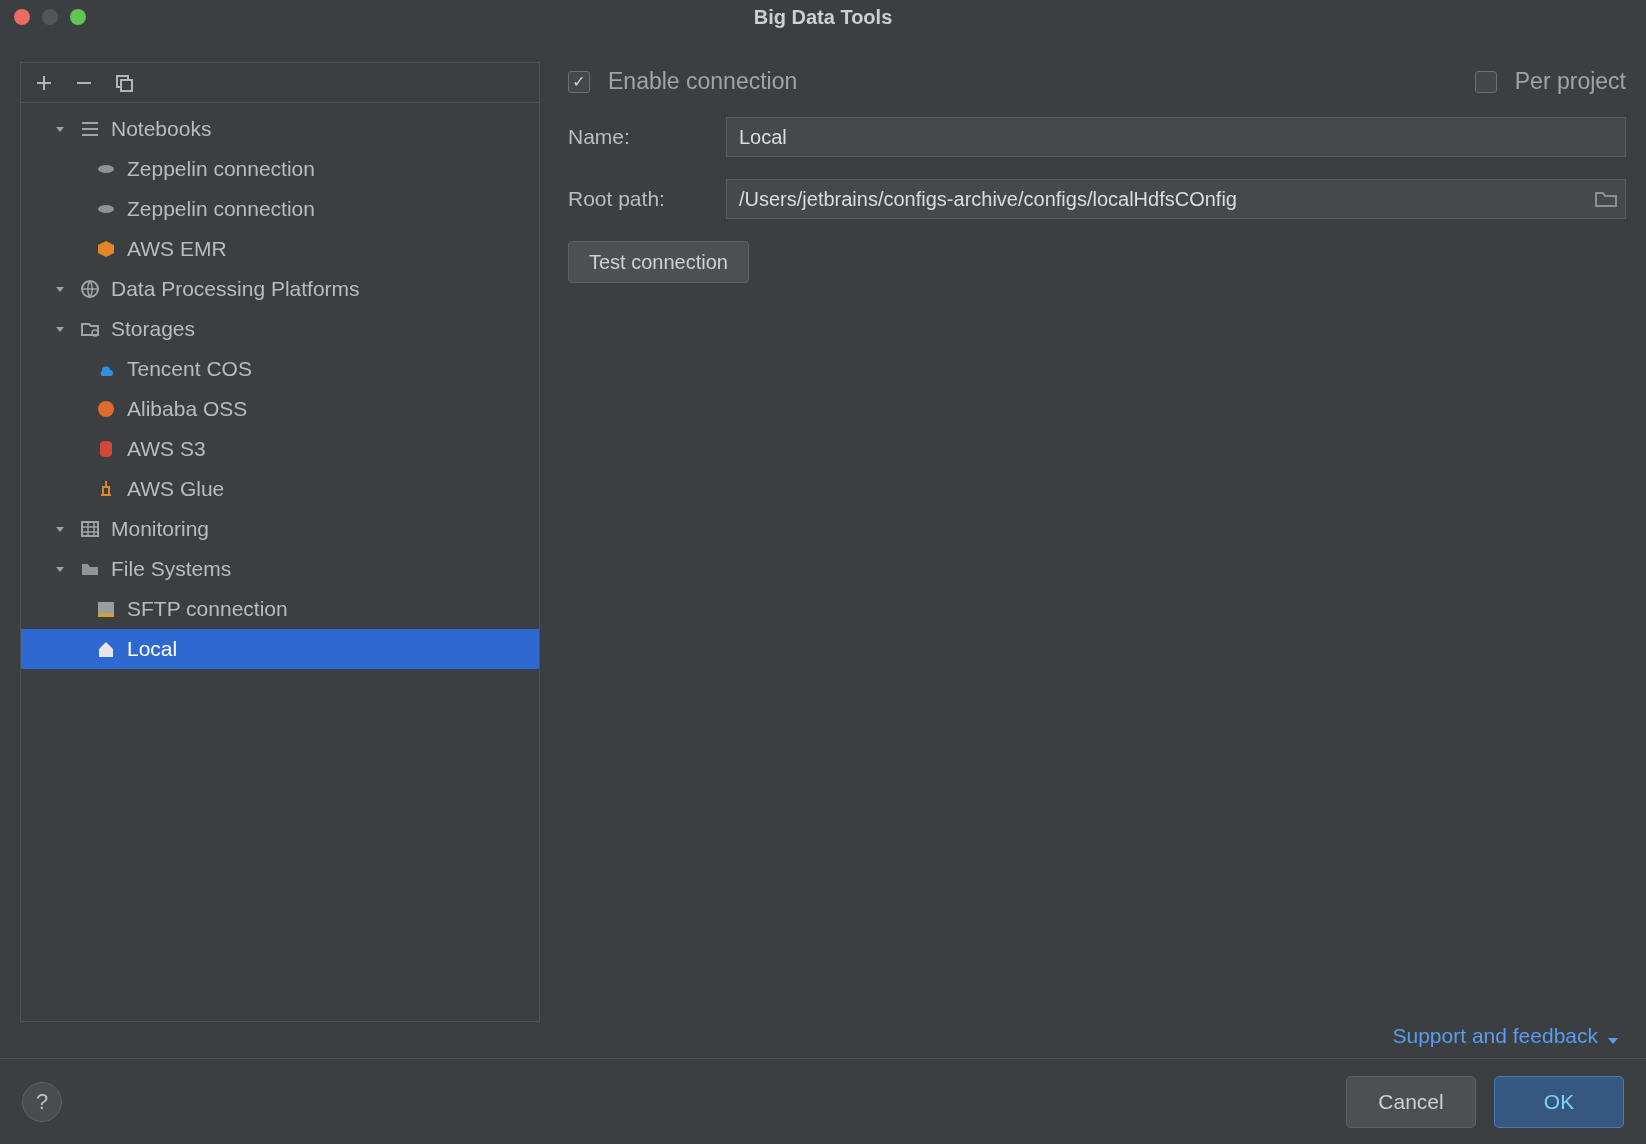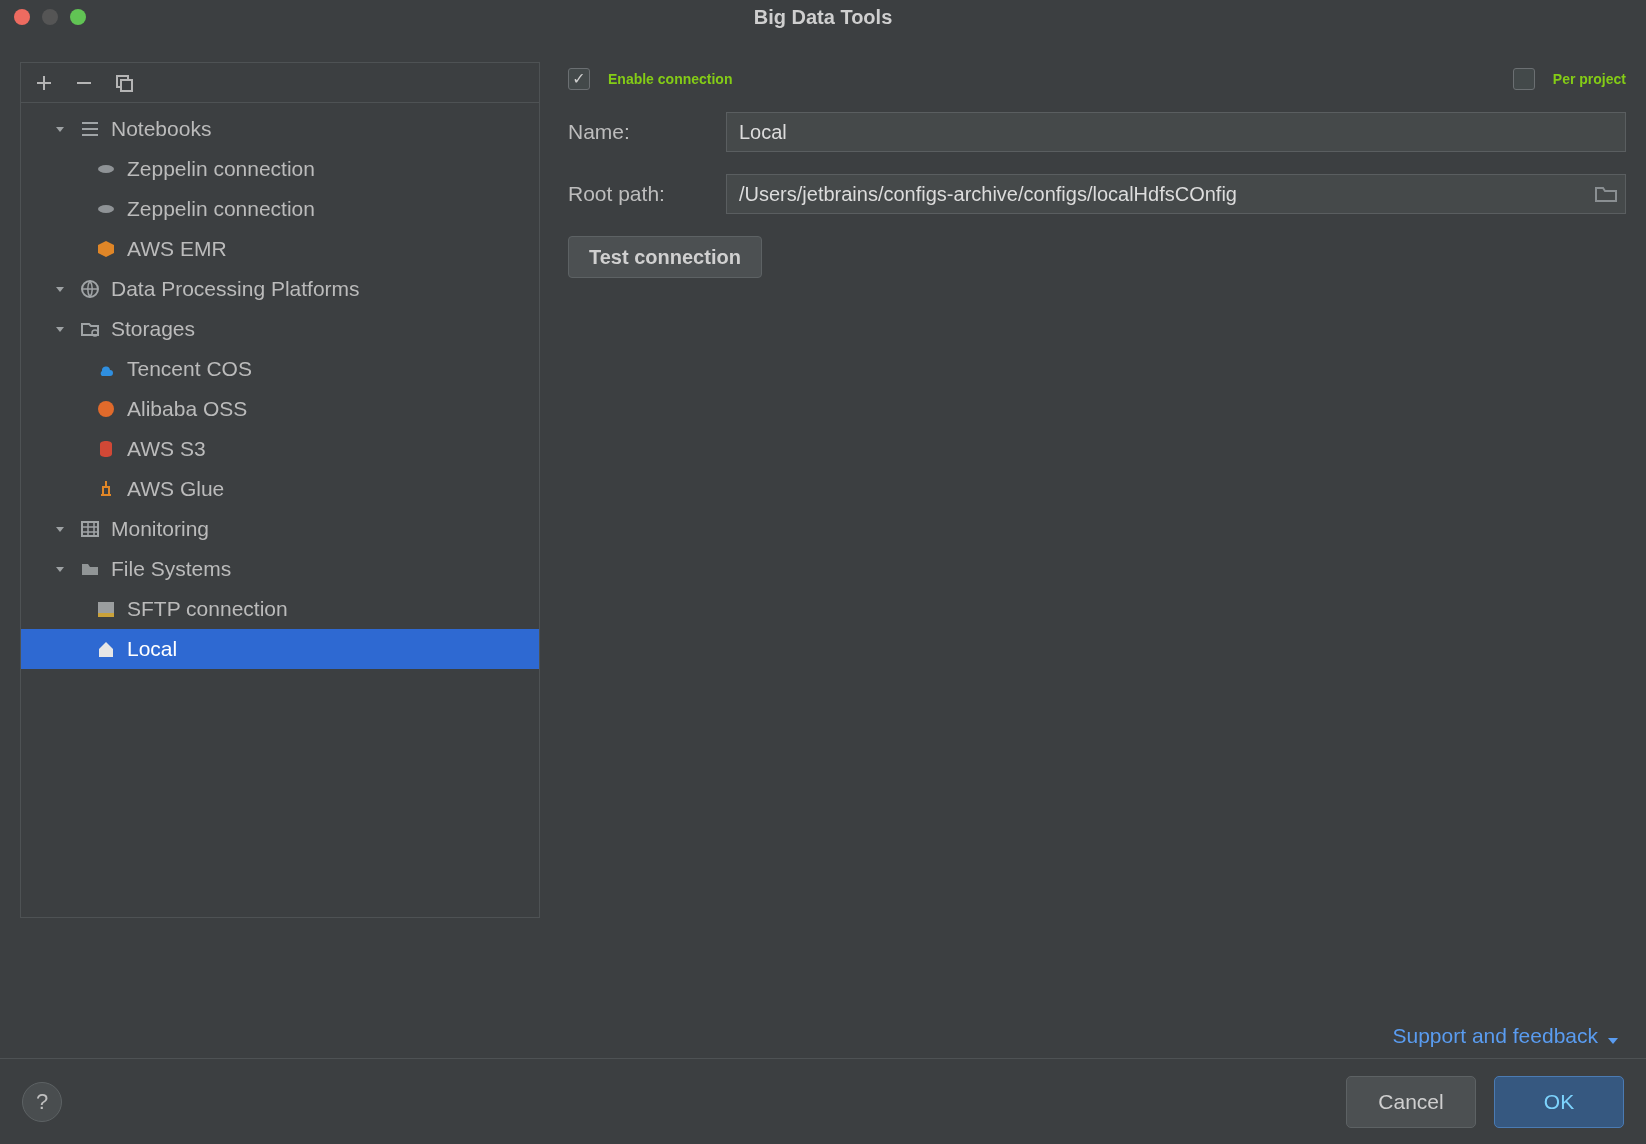--- a/index.html
+++ b/index.html
@@ -37,21 +37,21 @@
     display: flex;
     padding: 28px 20px 0 20px;
     gap: 28px;
   }
   
   .sidebar {
     width: 520px;
     border: 1px solid #4e5254;
     background: #3c3f41;
     display: flex; flex-direction: column;
-    height: 856px;
+    height: 960px;
   }
   .sidebar-toolbar {
     height: 40px;
     border-bottom: 1px solid #4e5254;
     display: flex; align-items: center; gap: 18px;
     padding-left: 12px;
   }
   .tb-btn { width: 22px; height: 22px; color: #b5b5b5; display: flex; align-items: center; justify-content: center; cursor: pointer; }
   .tree { padding-top: 6px; user-select: none; }
   .tree-row {
@@ -74,40 +74,39 @@
   }
   .row { display: flex; align-items: center; gap: 18px; margin-bottom: 22px; }
   .checkbox {
     width: 22px; height: 22px; border: 1px solid #6b6f72; border-radius: 3px;
     display: inline-flex; align-items: center; justify-content: center;
     background: #43494a; cursor: pointer;
   }
   .checkbox.checked::after {
     content: "✓"; color: #cfcfcf; font-size: 16px; line-height: 1;
   }
-  .label { color: #84cc16; font-size: 14px; font-weight: bold; }
+  .label { color: #a3a3a3; font-size: 23px; }
   .spacer { flex: 1; }
   .form-label { width: 140px; color: #bdbdbd; font-size: 21px; }
   .text-input {
     flex: 1; height: 40px; background: #45494a; border: 1px solid #5a5e60;
     color: #dcdcdc; padding: 0 12px; font-size: 20px; outline: none;
   }
   .path-wrap { flex:1; position: relative; display:flex; }
   .path-wrap .text-input { padding-right: 44px; }
   .browse-btn {
     position: absolute; right: 6px; top: 50%; transform: translateY(-50%);
     width: 28px; height: 28px; display:flex; align-items:center; justify-content:center;
     color: #8a8f92; cursor: pointer;
   }
   .button {
     height: 42px; padding: 0 20px; background: #4c5052;
     border: 1px solid #5d6264; color: #d0d0d0; font-size: 20px;
     display: inline-flex; align-items: center; cursor: pointer;
     border-radius: 4px;
-    font-weight: bold;
   }
   .support-link {
     position: absolute; right: 6px; bottom: 10px;
     color: #5a9cf0; font-size: 21px; cursor: pointer;
     display: inline-flex; align-items: center; gap: 8px;
   }
   .support-link .caret-dn { width: 14px; height: 14px; }
   
   .footer {
     height: 86px;

